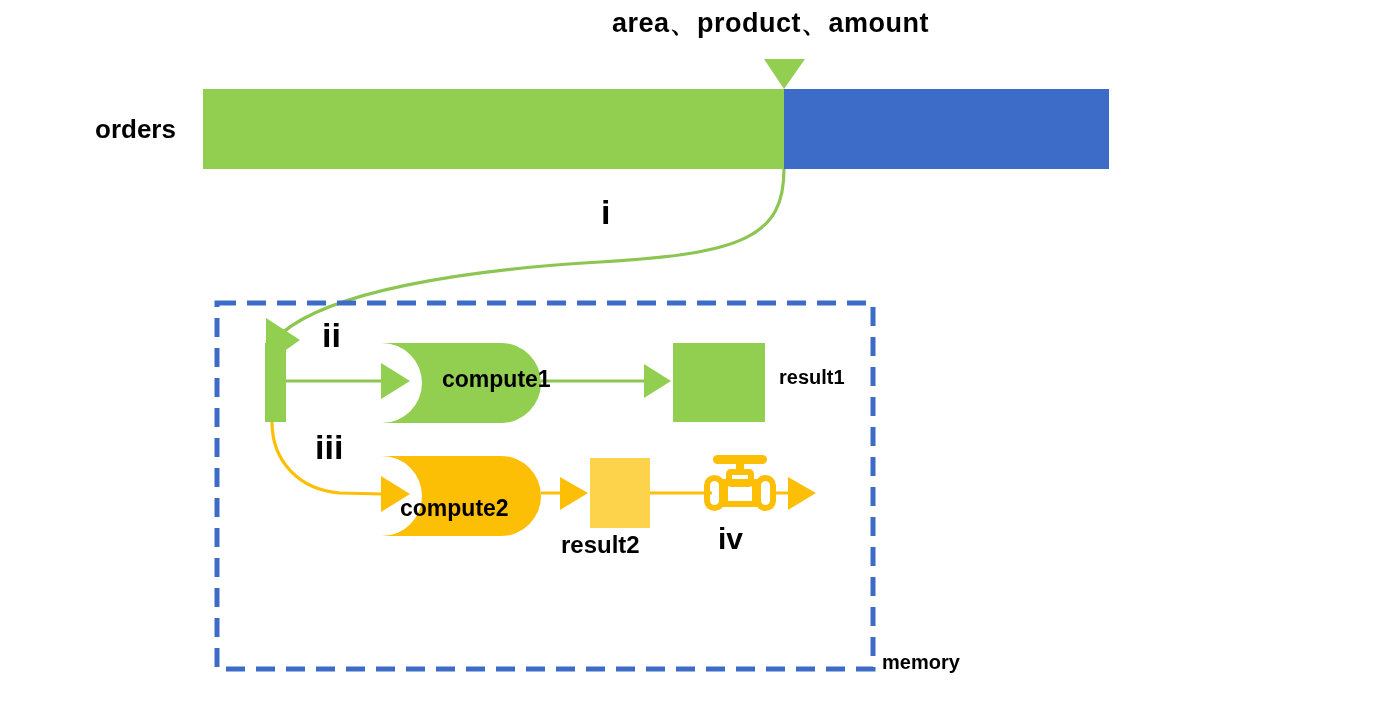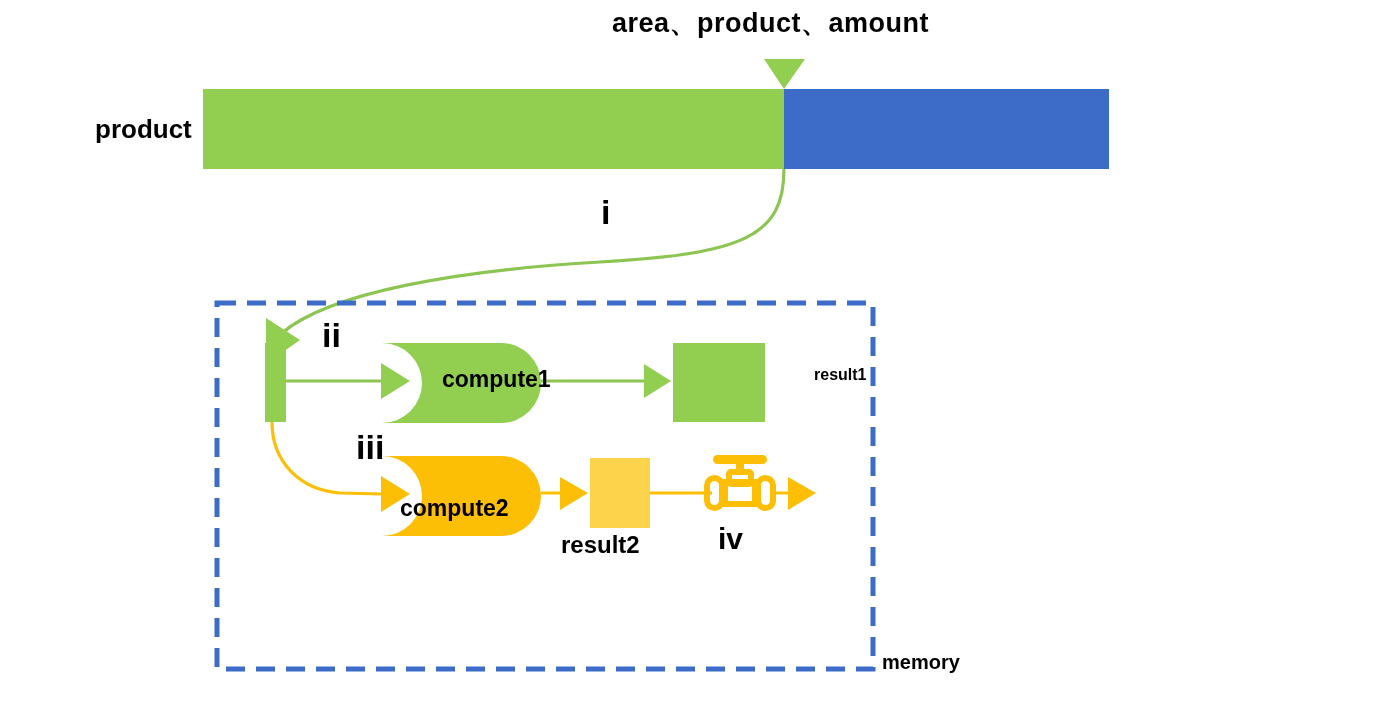--- a/index.html
+++ b/index.html
@@ -51,21 +51,20 @@
   }
   #label-ii {
     left: 322px;
     top: 318px;
     font-size: 34px;
   }
   #label-iii {
     left: 315px;
     top: 430px;
     font-size: 34px;
-    margin-left: 41px;
   }
   #label-iv {
     left: 718px;
     top: 524px;
     font-size: 30px;
   }
   #label-compute1 {
     left: 404px;
     top: 368px;
     font-size: 23px;
@@ -73,22 +72,21 @@
   }
   #label-compute2 {
     left: 400px;
     top: 481px;
     font-size: 23px;
     margin-top: 16px;
   }
   #label-result1 {
     left: 779px;
     top: 367px;
-    font-size: 16px;
-    margin-left: 35px;
+    font-size: 20px;
   }
   #label-result2 {
     left: 561px;
     top: 533px;
     font-size: 24px;
   }
   #label-memory {
     left: 882px;
     top: 652px;
     font-size: 20px;
@@ -166,21 +164,21 @@
 
       <rect x="758" y="478" width="15" height="30" rx="7.5" fill="none" stroke="#FDBE06" stroke-width="6"></rect>
     </g>
 
     <line x1="773" y1="493" x2="790" y2="493" stroke="#FDBE06" stroke-width="3"></line>
     <polygon points="788,477 788,510 816,493" fill="#FDBE06"></polygon>
   </svg>
 
   <div class="lbl" id="label-header">area、product、amount</div>
 
-  <div class="lbl" id="label-orders">product</div>
+  <div class="lbl" id="label-orders">orders</div>
 
   <div class="lbl" id="label-i">i</div>
   <div class="lbl" id="label-ii">ii</div>
   <div class="lbl" id="label-iii">iii</div>
   <div class="lbl" id="label-iv">iv</div>
 
   <div class="lbl" id="label-compute1">compute1</div>
   <div class="lbl" id="label-compute2">compute2</div>
 
   <div class="lbl" id="label-result1">result1</div>

